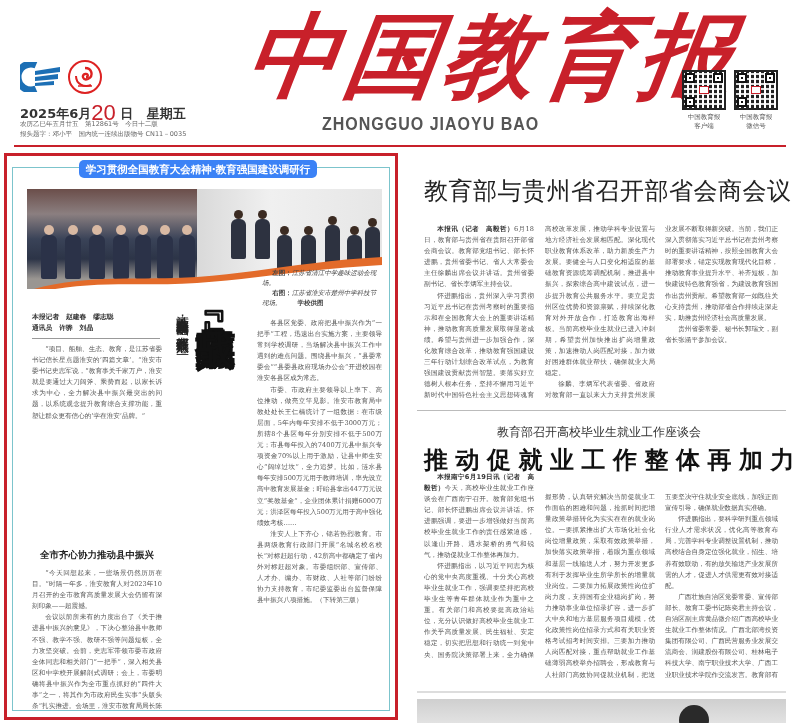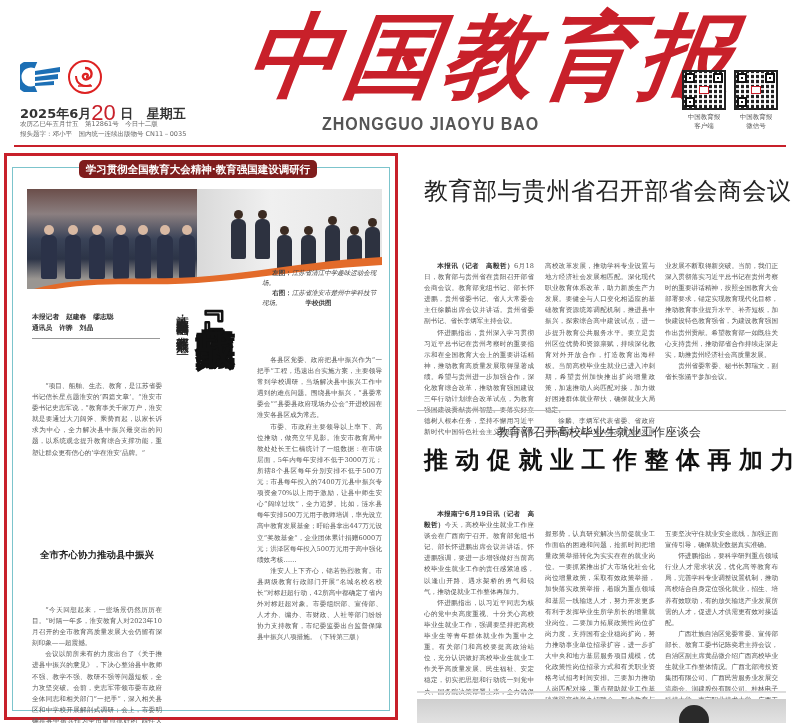--- a/index.html
+++ b/index.html
@@ -27,38 +27,38 @@
   .qr-box .corner { position: absolute; width: 10px; height: 10px; border: 2px solid #111; background: #fff; }
   .qr-box .corner::after { content: ""; position: absolute; left: 2px; top: 2px; width: 2px; height: 2px; background: #111; }
   .qr-box .c1 { left: 1px; top: 1px; } .qr-box .c2 { right: 1px; top: 1px; } .qr-box .c3 { left: 1px; bottom: 1px; }
   .qr-box .mid { position: absolute; left: 15px; top: 14px; width: 10px; height: 8px; background: #fff; border: 1px solid #c8202a; }
   .qr-label { font-family: "DejaVu Sans", sans-serif; font-size: 6.5px; color: #555; line-height: 9px; margin-top: 3px; }
   .mast-rule { position: absolute; left: 14px; top: 145px; width: 772px; height: 2px; background: #c8202a; }
 
   
   .feature { position: absolute; left: 4px; top: 153px; width: 394px; height: 567px; border: 3px solid #c8202a; }
   .feature-inner { position: absolute; left: 5px; top: 11px; right: 5px; bottom: 6px; border: 1px solid #7cc4cc; }
-  .banner { position: absolute; left: 72px; top: 4px; width: 238px; height: 18px; background: #7f1d1d; border-radius: 5px; color: #fff; font-family: "DejaVu Sans", sans-serif; font-size: 10.5px; font-weight: bold; text-align: center; line-height: 18px; white-space: nowrap; }
+  .banner { position: absolute; left: 72px; top: 4px; width: 238px; height: 18px; background: #3b82f6; border-radius: 5px; color: #fff; font-family: "DejaVu Sans", sans-serif; font-size: 10.5px; font-weight: bold; text-align: center; line-height: 18px; white-space: nowrap; }
   .photo { position: absolute; left: 20px; top: 33px; width: 355px; height: 100px; overflow: hidden; background: #888; }
   .photo-left { position: absolute; left: 0; top: 0; width: 180px; height: 100px; background:
      linear-gradient(180deg, #6b4e4a 0%, #8b7f80 25%, #3a4358 50%, #2c3447 70%, #9a9692 90%); }
   .photo-left .fig { position: absolute; bottom: 10px; width: 16px; height: 44px; background: #2b3248; border-radius: 6px 6px 2px 2px; }
   .photo-left .fig::before { content: ""; position: absolute; left: 3px; top: -10px; width: 10px; height: 10px; border-radius: 50%; background: #d9b9a3; }
   .photo-right { position: absolute; left: 170px; top: 0; width: 185px; height: 100px; background: linear-gradient(90deg, #d9d9d9, #f0f0f0 40%, #e6e6e6); }
   .photo-right .fig { position: absolute; bottom: 14px; width: 15px; height: 40px; background: #2d3240; border-radius: 6px 6px 2px 2px; }
   .photo-right .fig::before { content: ""; position: absolute; left: 3px; top: -9px; width: 9px; height: 9px; border-radius: 50%; background: #3b2b22; }
   .wave { position: absolute; left: 0; bottom: -8px; width: 355px; height: 40px; }
   .caption { position: absolute; left: 255px; top: 112px; width: 120px; font-family: "DejaVu Serif", serif; font-size: 6.5px; line-height: 10px; color: #444; font-style: italic; }
   .caption b { font-style: normal; font-family: "DejaVu Sans", sans-serif; font-weight: bold; }
-  .caption .credit { font-style: normal; font-family: "DejaVu Sans", sans-serif; font-weight: bold; margin-left: 24px; }
+  .caption .credit { font-style: normal; font-family: "DejaVu Sans", sans-serif; font-weight: bold; margin-left: 16px; }
 
   .byline { position: absolute; left: 25px; top: 156px; font-family: "DejaVu Sans", sans-serif; font-size: 6.8px; font-weight: bold; color: #333; line-height: 11px; }
   .byline-rule { position: absolute; left: 25px; top: 182px; width: 128px; height: 1px; background: #999; }
 
-  .col-text { position: absolute; font-family: "DejaVu Serif", serif; font-size: 6.6px; line-height: 11.1px; color: #555; text-align: justify; text-indent: 2em; overflow: hidden; margin-top: 37px; }
+  .col-text { position: absolute; font-family: "DejaVu Serif", serif; font-size: 6.6px; line-height: 11.1px; color: #555; text-align: justify; text-indent: 2em; overflow: hidden; }
   .col-text p { margin: 0; }
   .subhead { position: absolute; left: 25px; top: 393px; width: 130px; text-align: center; font-family: "DejaVu Sans", sans-serif; font-weight: bold; font-size: 9.5px; color: #222; }
 
   .vert-sub { position: absolute; left: 166px; top: 150px; width: 16px; font-family: "DejaVu Sans", sans-serif; font-size: 13px; line-height: 14.6px; color: #222; writing-mode: vertical-rl; text-orientation: upright; letter-spacing: 0.5px; white-space: nowrap; }
   .vert-main { position: absolute; left: 187px; top: 141px; width: 44px; font-family: "DejaVu Sans", sans-serif; font-weight: bold; font-size: 40px; line-height: 44px; color: #111; writing-mode: vertical-rl; text-orientation: upright; letter-spacing: 0; white-space: nowrap; }
 
   
   .h1 { position: absolute; left: 424px; top: 175px; font-family: "DejaVu Sans", sans-serif; font-size: 24px; color: #222; letter-spacing: 0.5px; white-space: nowrap; }
 
   .divider { position: absolute; height: 1px; background: #bbb; }

